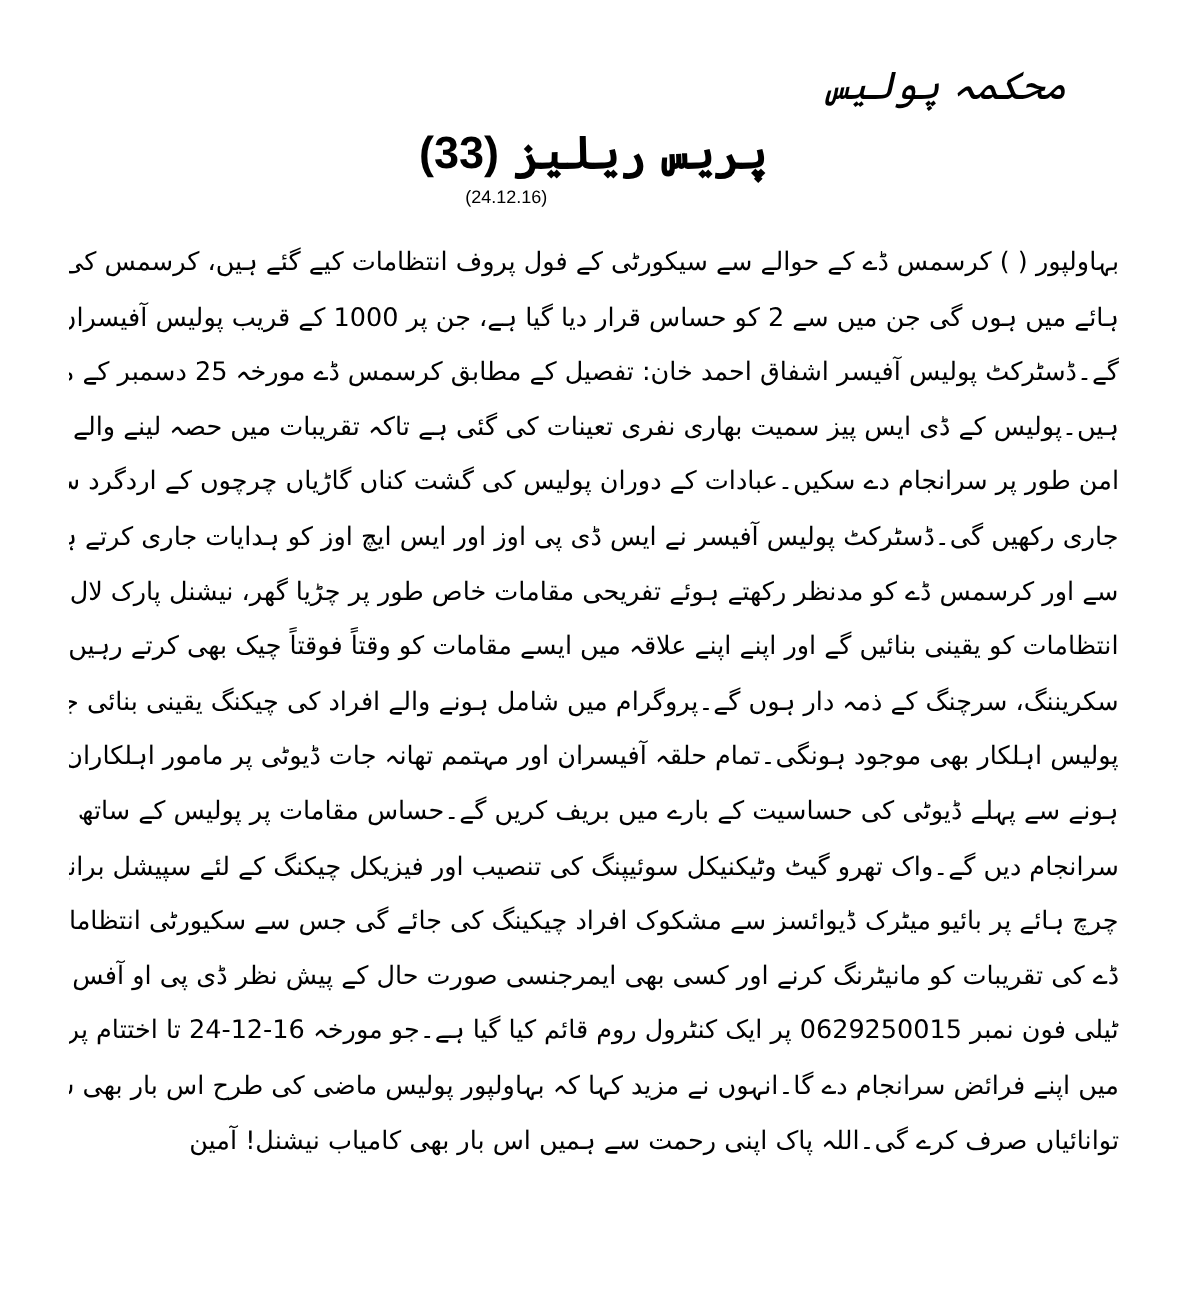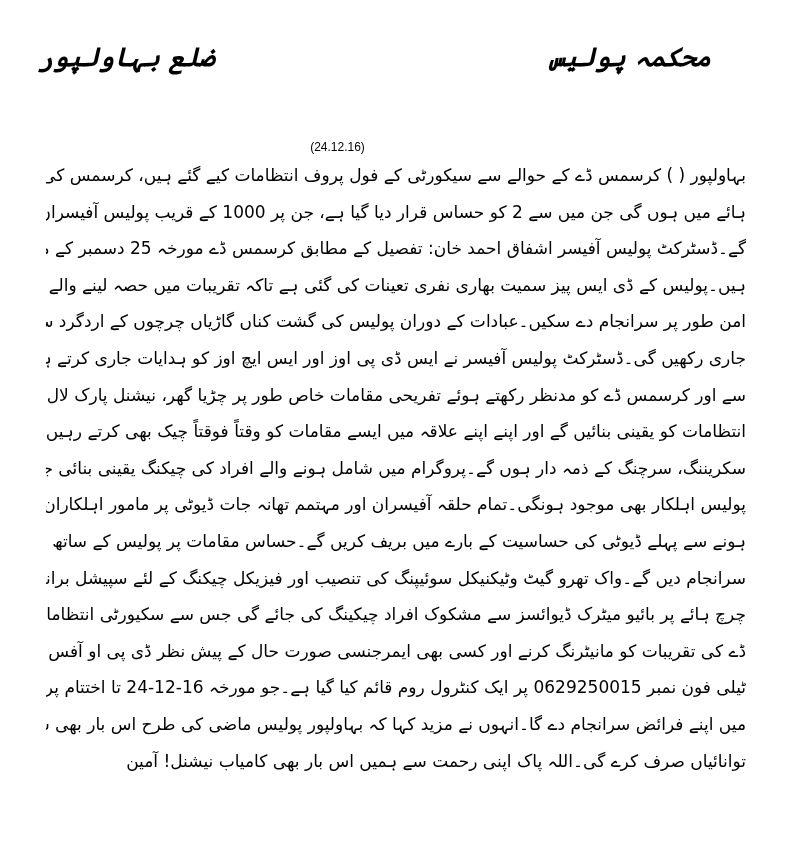--- a/index.html
+++ b/index.html
@@ -31,21 +31,21 @@
     font-style: italic;
     font-size: 26px;
     direction: rtl;
     white-space: nowrap;
   }
   .header-right {
     position: absolute;
     top: 42px;
     right: 80px;
     font-family: "DejaVu Serif", serif;
-    font-weight: bold;
+    font-weight: normal;
     font-style: italic;
     font-size: 26px;
     direction: rtl;
     white-space: nowrap;
   }
   .title {
     position: absolute;
     top: 84px;
     left: 0;
     width: 791px;
@@ -55,21 +55,21 @@
     font-size: 30px;
     direction: rtl;
     white-space: nowrap;
   }
   .title .num {
     font-family: "Liberation Sans", sans-serif;
     font-weight: bold;
   }
   .date {
     position: absolute;
-    top: 140px;
+    top: 124px;
     left: 0;
     width: 675px;
     text-align: center;
     font-family: "Liberation Sans", sans-serif;
     font-size: 12px;
     direction: ltr;
   }
   .body {
     position: absolute;
     top: 160px;
@@ -90,22 +90,25 @@
   .line.last {
     text-align-last: right;
   }
 </style>
 </head>
 <body>
 
 <div class="page">
 
   <div class="header-right">محکمہ پولیس</div>
-  <div class="header-left">ضلع بہاولپور</div>
 
+  <div class="title">
+    <span>پریس ریلیز</span>
+    <span class="num">(33)</span>
+  </div>
 
   <div class="date">(24.12.16)</div>
 
   <div class="body">
     <div class="line">بہاولپور (            ) کرسمس ڈے کے حوالے سے سیکورٹی کے فول پروف انتظامات کیے گئے ہیں، کرسمس کی تقریبات 30 چرچ</div>
     <div class="line">ہائے میں ہوں گی جن میں سے 2 کو حساس قرار دیا گیا ہے، جن پر 1000 کے قریب پولیس آفیسران اور اہلکاران ڈیوٹی سرانجام دیں</div>
     <div class="line">گے۔ڈسٹرکٹ پولیس آفیسر اشفاق احمد خان: تفصیل کے مطابق کرسمس ڈے مورخہ 25 دسمبر کے موقع پر سیکورٹی کے سخت انتظامات کیے گئے</div>
     <div class="line">ہیں۔پولیس کے ڈی ایس پیز سمیت بھاری نفری تعینات کی گئی ہے تاکہ تقریبات میں حصہ لینے والے اپنے چرچوں میں اپنی مذہبی رسومات پر</div>
     <div class="line">امن طور پر سرانجام دے سکیں۔عبادات کے دوران پولیس کی گشت کناں گاڑیاں چرچوں کے اردگرد سیکورٹی کو یقینی بنانے کے لئے گشت کو</div>
     <div class="line">جاری رکھیں گی۔ڈسٹرکٹ پولیس آفیسر نے ایس ڈی پی اوز اور ایس ایچ اوز کو ہدایات جاری کرتے ہوئے کہا کہ وہ 25 دسمبر کو عام تعطیل کی وجہ</div>

